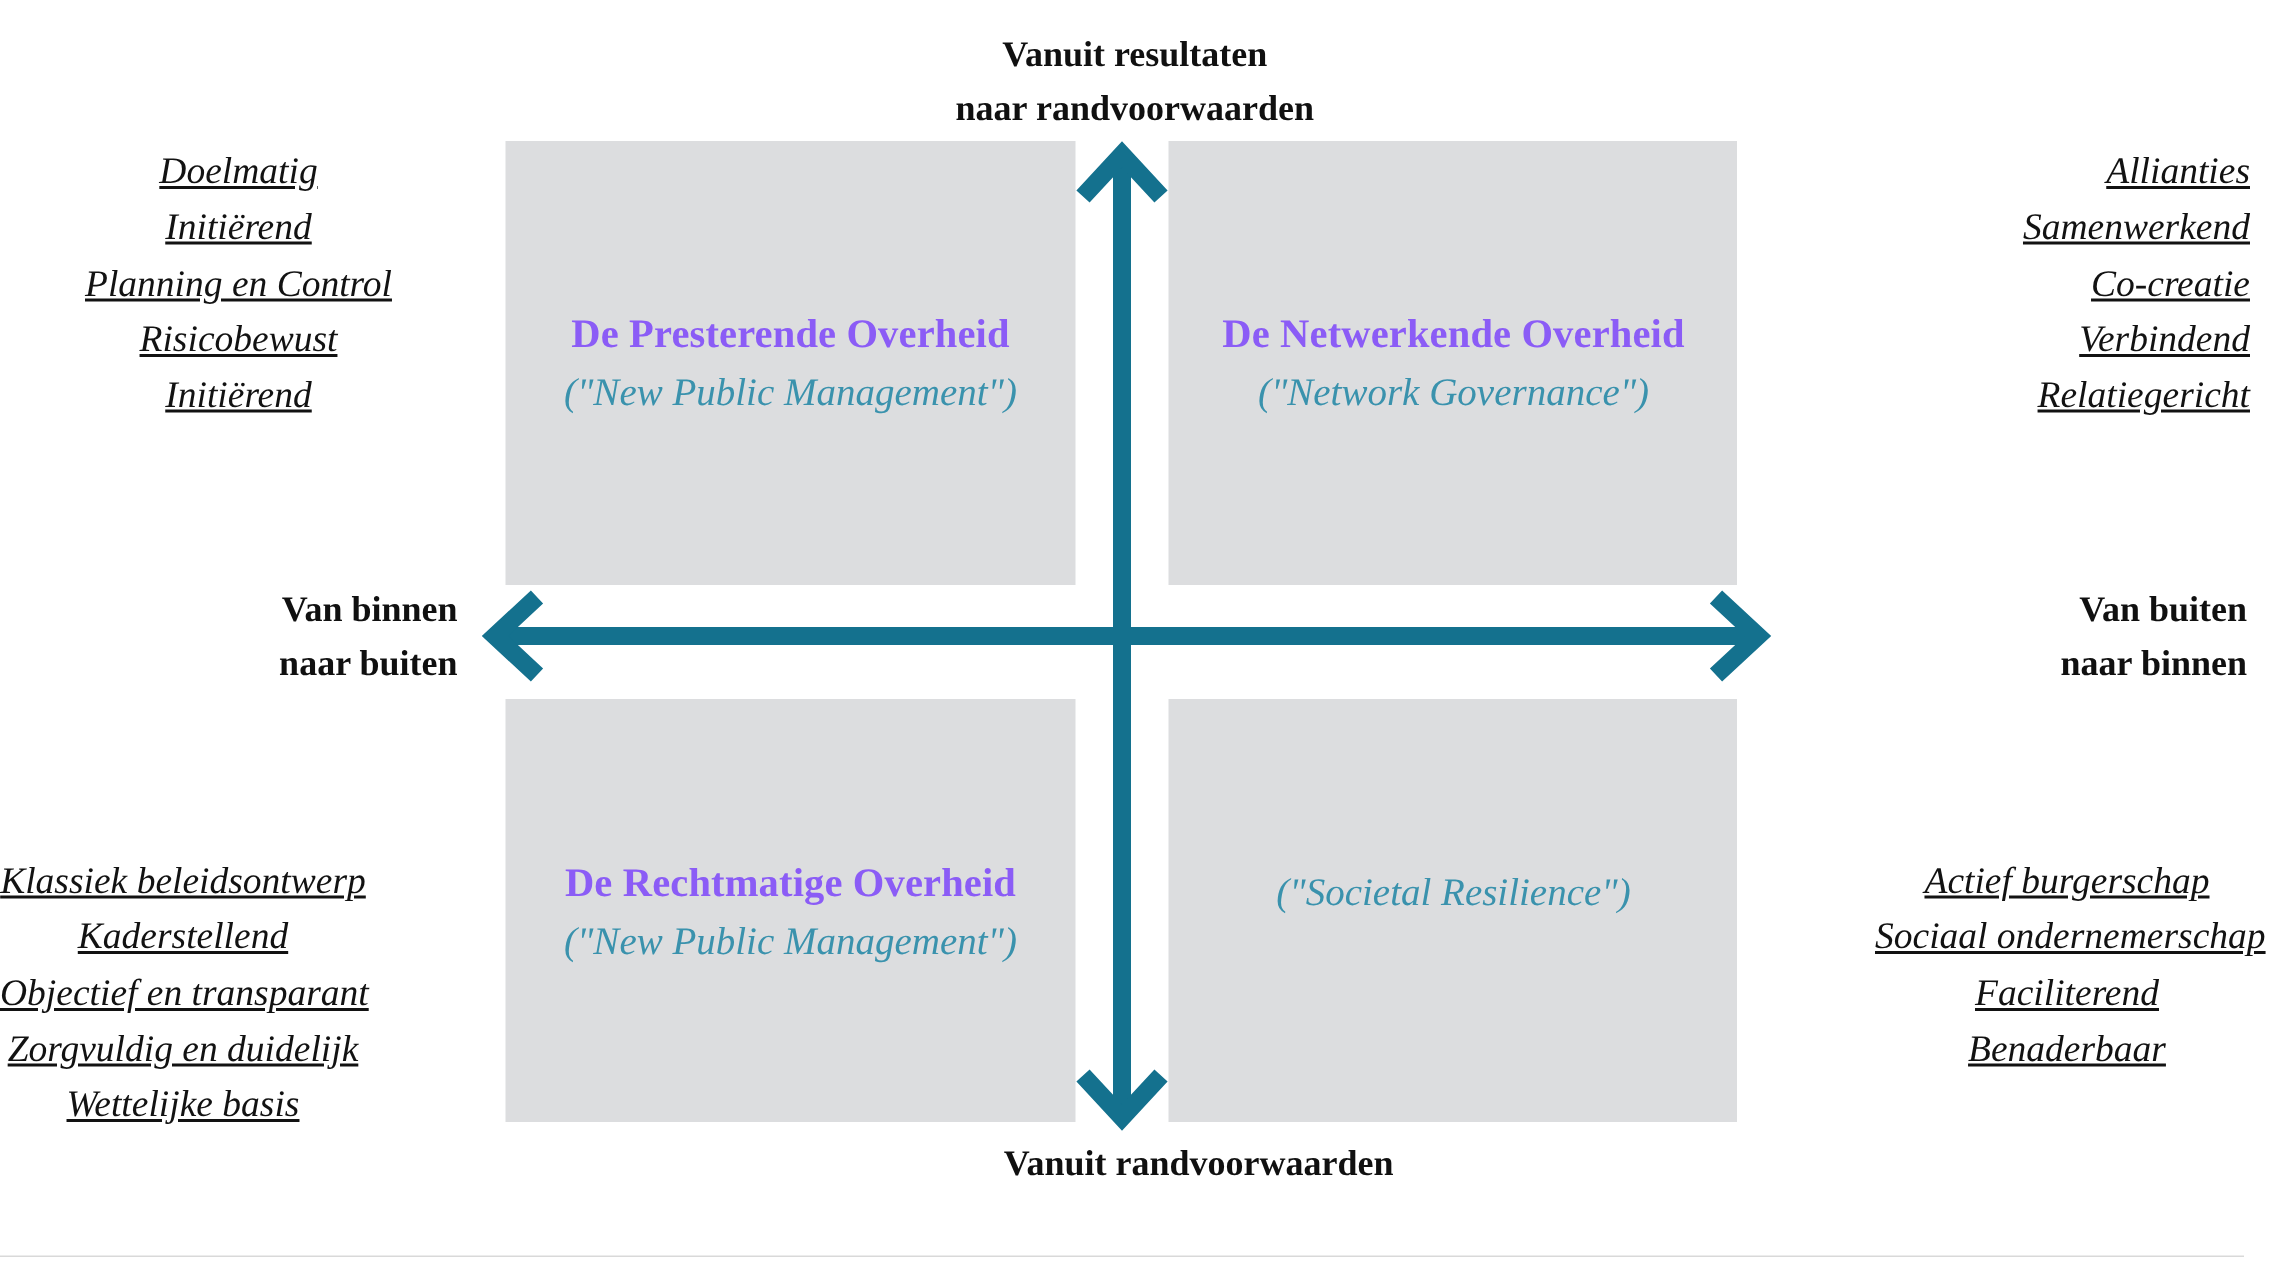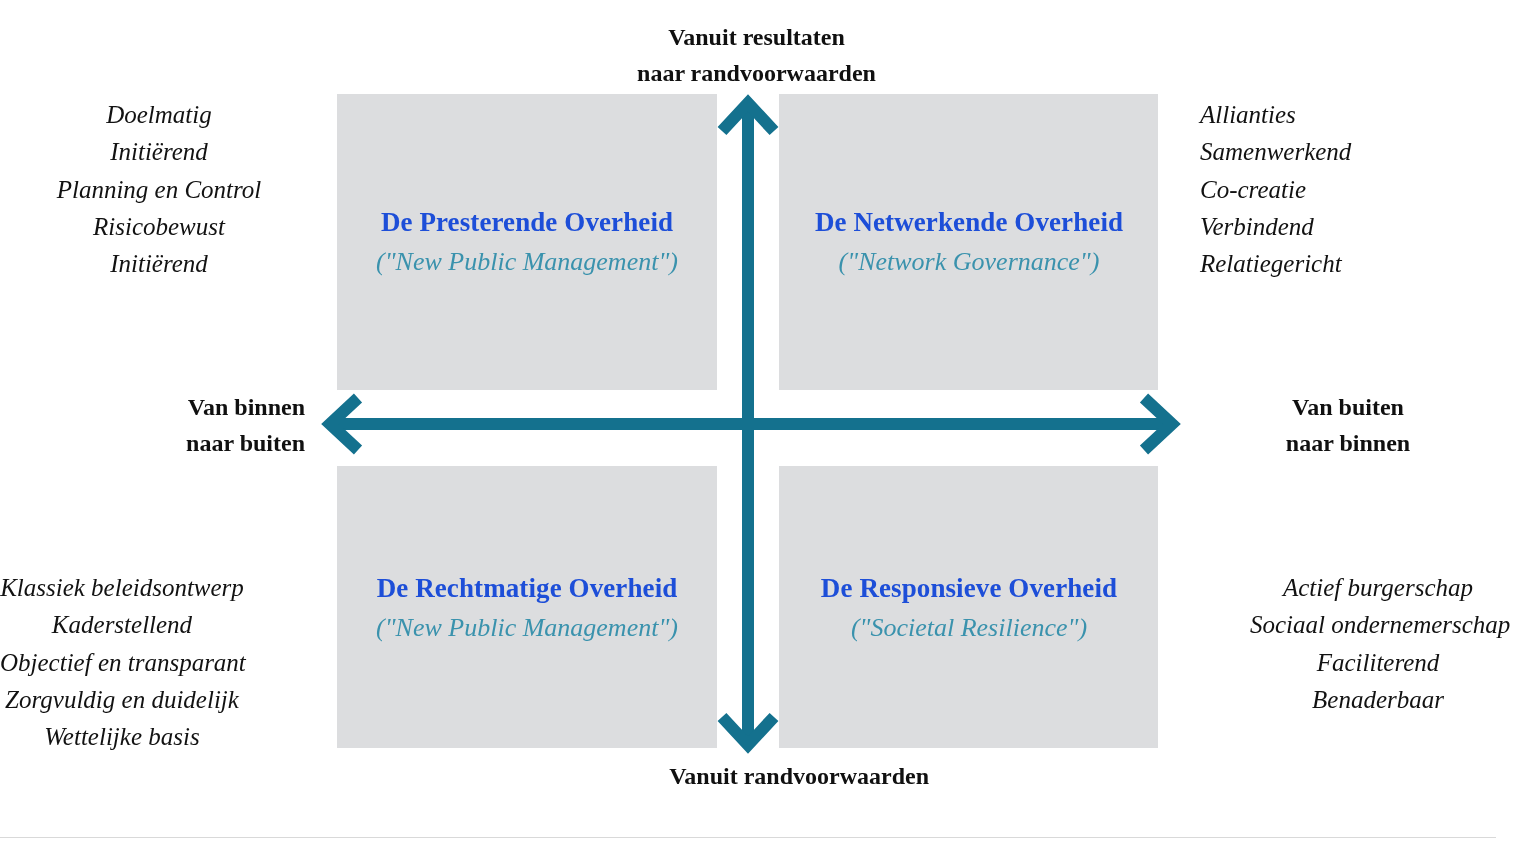--- a/index.html
+++ b/index.html
@@ -53,21 +53,21 @@
     position: absolute;
     width: 400px;
     text-align: center;
     line-height: 1.22;
   }
   .quad-title {
     display: block;
     font-family: "Liberation Serif", "DejaVu Serif", serif;
     font-weight: bold;
     font-size: 27px;
-    color: #1d4ed8;
+    color: #8b5cf6;
     letter-spacing: 0.1px;
   }
   .quad-sub {
     display: block;
     font-family: "Liberation Serif", "DejaVu Serif", serif;
     font-style: italic;
     font-size: 26px;
     color: #3a92ad;
     margin-top: 7px;
   }
@@ -92,35 +92,36 @@
     font-family: "Liberation Serif", "DejaVu Serif", serif;
     font-weight: bold;
     font-size: 24px;
     color: #101010;
     line-height: 1.52;
     white-space: nowrap;
   }
   .cap-top    { left: 584px; top: 19px;  width: 345px; text-align: center; }
   .cap-bottom { left: 584px; top: 758px; width: 345px; text-align: right; }
   .cap-left   { left: 20px;  top: 389px; width: 285px; text-align: right; }
-  .cap-right  { left: 1198px;top: 389px; width: 300px; text-align: center; }
+  .cap-right  { left: 1198px;top: 389px; width: 300px; text-align: right; }
 
   
   .keyword-list {
     position: absolute;
     font-family: "Liberation Serif", "DejaVu Serif", serif;
     font-style: italic;
     font-size: 25px;
     color: #121212;
     line-height: 1.49;
     white-space: nowrap;
+    text-decoration: underline;
   }
   .keyword-list span { display: block; }
   .kw-tl { left: 0px;    top: 96px;  width: 318px; text-align: center; }
-  .kw-tr { left: 1200px; top: 96px;  width: 300px; text-align: left; }
+  .kw-tr { left: 1200px; top: 96px;  width: 300px; text-align: right; }
   .kw-bl { left: 0px;    top: 569px; width: 244px; text-align: center; }
   .kw-br { left: 1250px; top: 569px; width: 256px; text-align: center; }
 </style>
 </head>
 <body>
 
 <div id="canvas">
 
   <div class="panel panel-tl"></div>
   <div class="panel panel-tr"></div>
@@ -170,21 +171,20 @@
     <span class="quad-title">De Netwerkende Overheid</span>
     <span class="quad-sub">("Network Governance")</span>
   </div>
 
   <div class="quad-label quad-bl">
     <span class="quad-title">De Rechtmatige Overheid</span>
     <span class="quad-sub">("New Public Management")</span>
   </div>
 
   <div class="quad-label quad-br">
-    <span class="quad-title">De Responsieve Overheid</span>
     <span class="quad-sub">("Societal Resilience")</span>
   </div>
 
   <div class="keyword-list kw-tl">
       <span>Doelmatig</span>
       <span>Initiërend</span>
       <span>Planning en Control</span>
       <span>Risicobewust</span>
       <span>Initiërend</span>
     </div>

